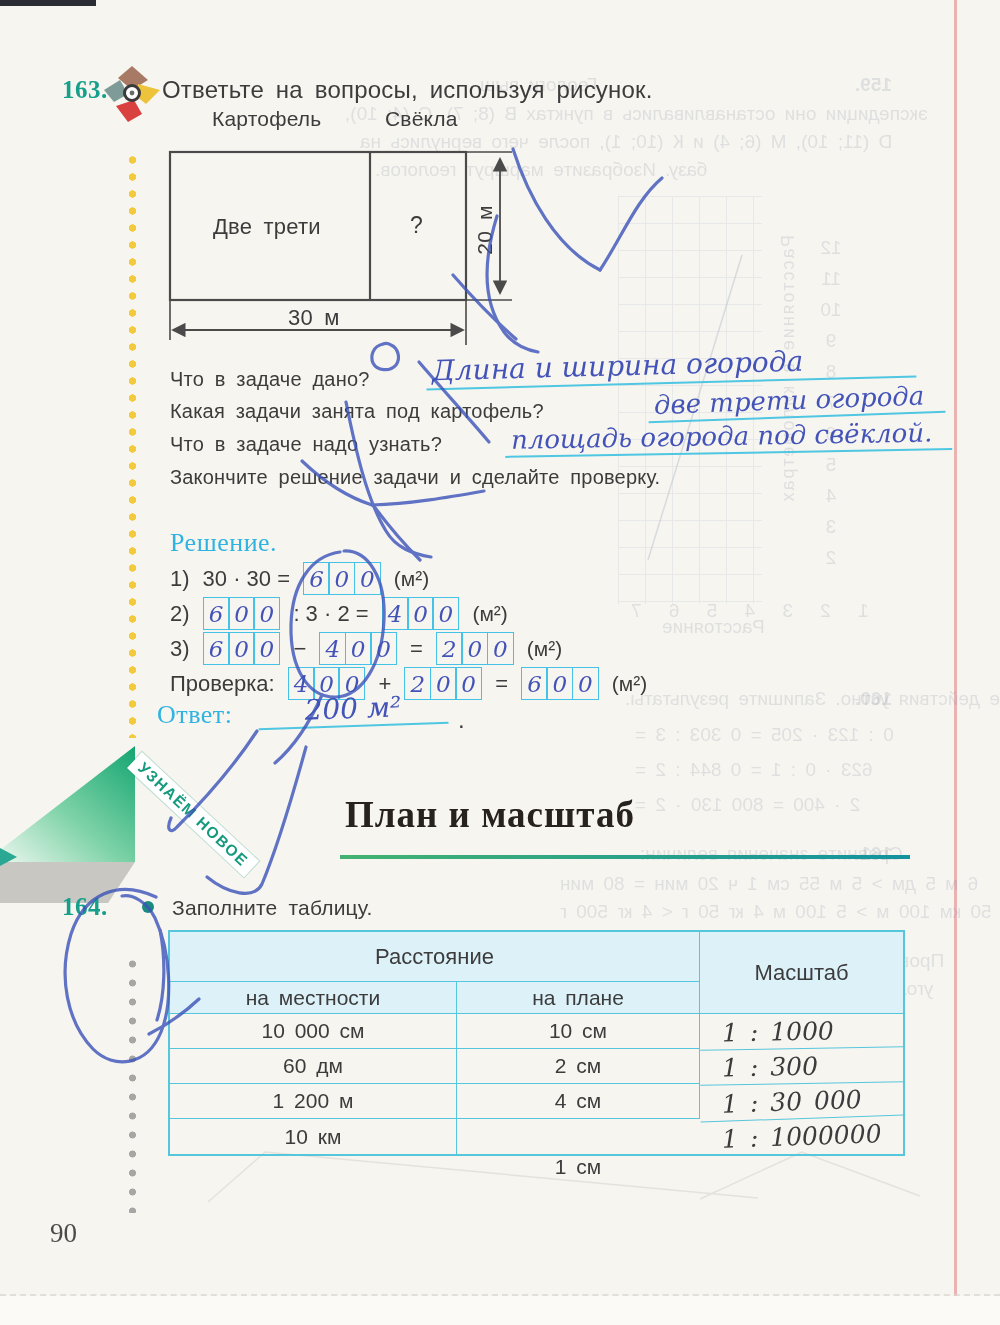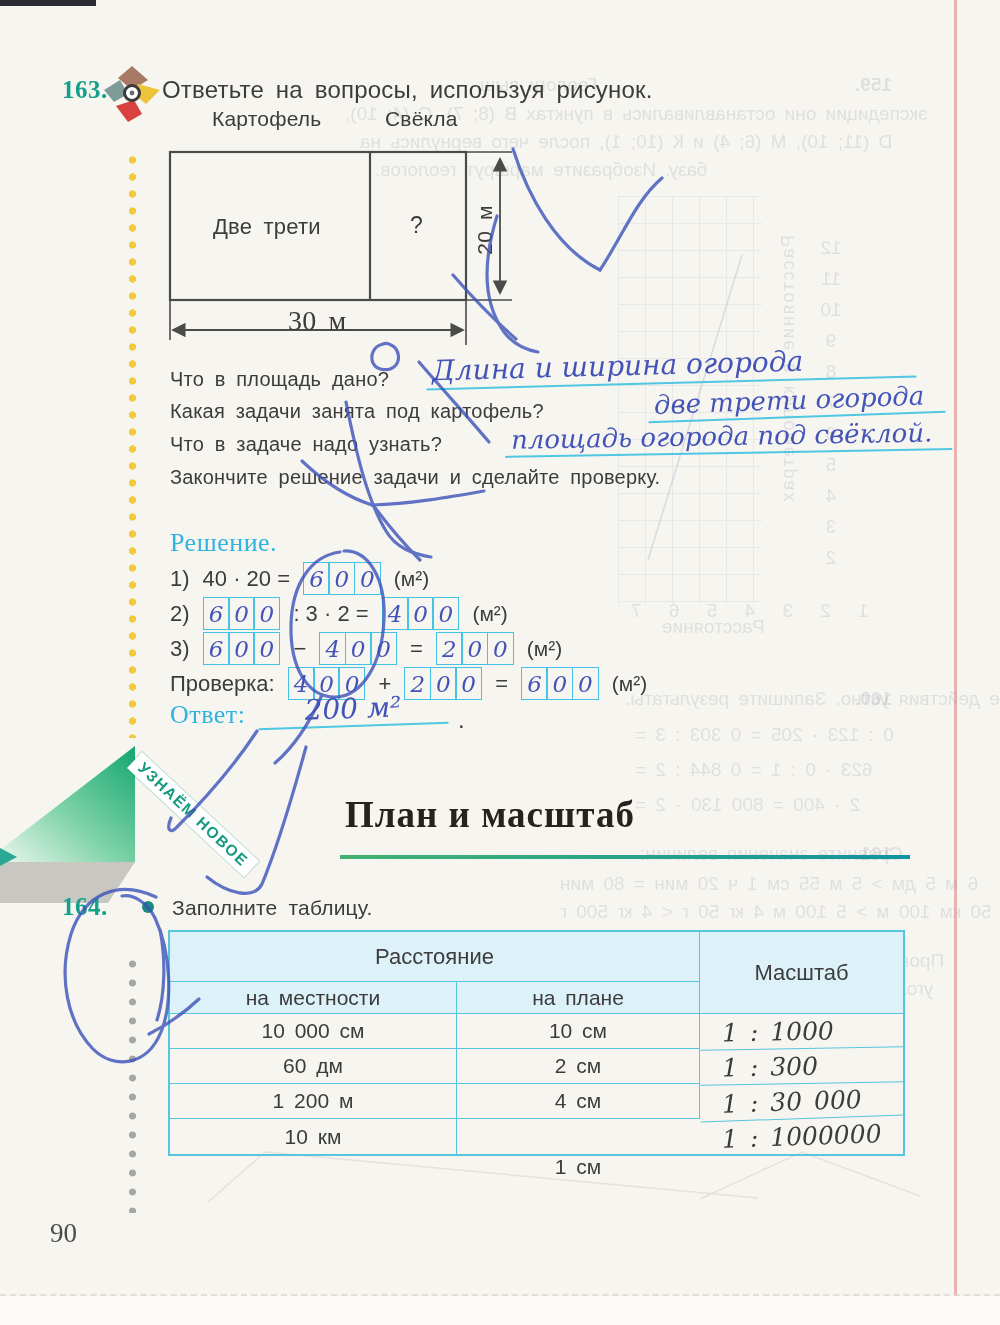--- a/index.html
+++ b/index.html
@@ -108,34 +108,34 @@
     <line x1="306" y1="12" x2="352" y2="12" stroke="#4a4a4a" stroke-width="1.6"></line>
     <line x1="306" y1="160" x2="352" y2="160" stroke="#4a4a4a" stroke-width="1.6"></line>
     <line x1="340" y1="20" x2="340" y2="152" stroke="#4a4a4a" stroke-width="1.8" marker-start="url(#arr)" marker-end="url(#arr)"></line>
     <line x1="10" y1="160" x2="10" y2="200" stroke="#4a4a4a" stroke-width="1.6"></line>
     <line x1="306" y1="160" x2="306" y2="205" stroke="#4a4a4a" stroke-width="1.6"></line>
     <line x1="14" y1="190" x2="302" y2="190" stroke="#4a4a4a" stroke-width="1.8" marker-start="url(#arr)" marker-end="url(#arr)"></line>
   </svg>
   <div class="abs ptext" style="left:213px;top:214px;font-size:22px;">Две трети</div>
   <div class="abs ptext" style="left:410px;top:212px;font-size:23px;">?</div>
   <div class="abs ptext" style="left:460px;top:218px;font-size:21px;transform:rotate(-90deg);transform-origin:center;">20 м</div>
-  <div class="abs ptext" style="left:288px;top:305px;font-size:28px;font-family:Liberation Serif, serif;">30 м</div>
-
-  <div class="abs ptext" style="left:170px;top:368px;">Что в площадь дано?</div>
+  <div class="abs ptext" style="left:288px;top:305px;font-size:22px;">30 м</div>
+
+  <div class="abs ptext" style="left:170px;top:368px;">Что в задаче дано?</div>
   <div class="abs ptext" style="left:170px;top:400px;">Какая задачи занята под картофель?</div>
   <div class="abs ptext" style="left:170px;top:433px;">Что в задаче надо узнать?</div>
   <div class="abs ptext" style="left:170px;top:466px;">Закончите решение задачи и сделайте проверку.</div>
   <div class="abs hw hw-line" style="left:426px;top:348px;width:478px;font-size:28px;transform:rotate(-1.5deg);">Длина и ширина огорода</div>
   <div class="abs hw hw-line" style="left:648px;top:385px;width:285px;font-size:26px;transform:rotate(-2deg);">две трети огорода</div>
   <div class="abs hw hw-line" style="left:505px;top:421px;width:435px;font-size:26px;transform:rotate(-1deg);">площадь огорода под свёклой.</div>
 
   <div class="abs cyanhead" style="left:170px;top:528px;">Решение.</div>
   <div class="abs solrow" style="left:170px;top:562px;">
     <span>1)</span>
-    <span>40 · 20 =</span>
+    <span>30 · 30 =</span>
     <span class="hbox">
       <span class="cellbx">6</span>
         <span class="cellbx">0</span>
         <span class="cellbx">0</span>
     </span>
     <span class="unit">(м²)</span>
   </div>
   <div class="abs solrow" style="left:170px;top:597px;">
     <span>2)</span>
     <span class="hbox">
@@ -186,21 +186,21 @@
         <span class="cellbx">0</span>
     </span>
     <span>=</span>
     <span class="hbox">
       <span class="cellbx">6</span>
         <span class="cellbx">0</span>
         <span class="cellbx">0</span>
     </span>
     <span class="unit">(м²)</span>
   </div>
-  <div class="abs cyanhead" style="left:170px;top:700px;">Ответ:</div>
+  <div class="abs cyanhead" style="left:157px;top:700px;">Ответ:</div>
   <div class="abs hw" style="left:258px;top:692px;width:190px;font-size:28px;text-align:center;border-bottom:2px solid #4fc6e2;transform:rotate(-2deg);">200 м²</div>
   <div class="abs ptext" style="left:458px;top:706px;font-size:24px;">.</div>
 
   <svg class="abs" style="left:0;top:738px;" width="150" height="170" viewBox="0 0 150 170">
     <defs>
       <linearGradient id="grn" x1="0" y1="1" x2="1" y2="0">
         <stop offset="0" stop-color="#eaf6ee"></stop>
           <stop offset=".45" stop-color="#7fd3a8"></stop>
           <stop offset="1" stop-color="#14a571"></stop>
       </linearGradient>

